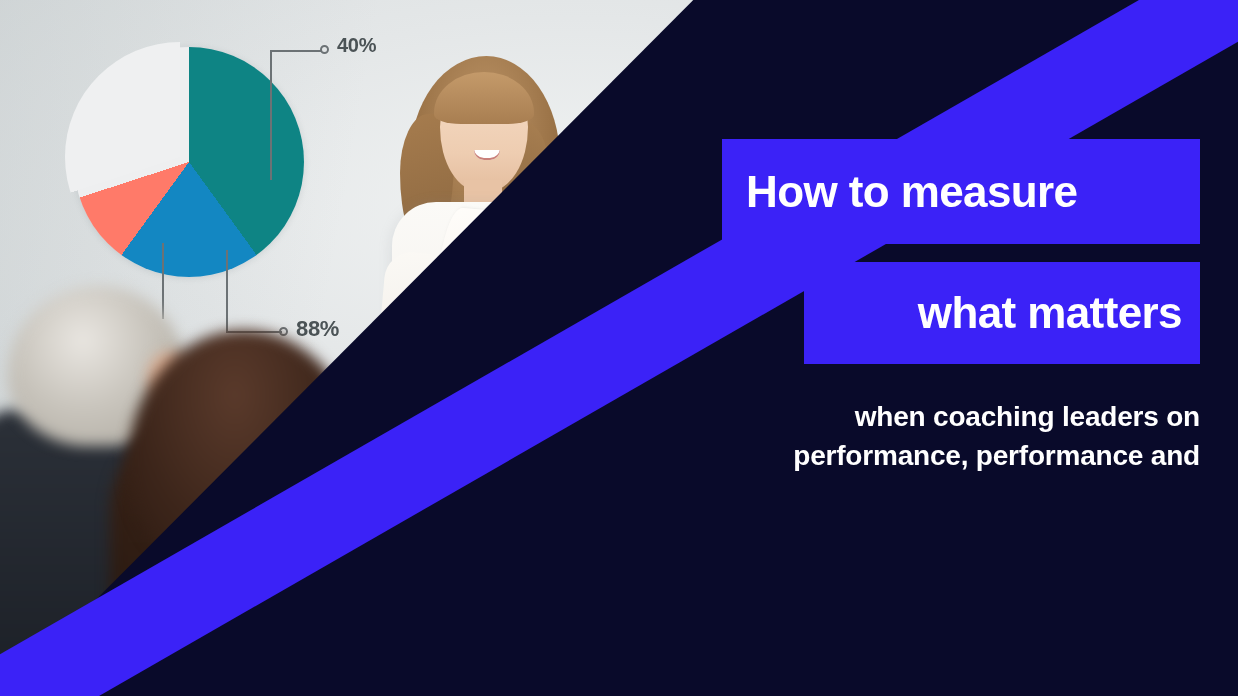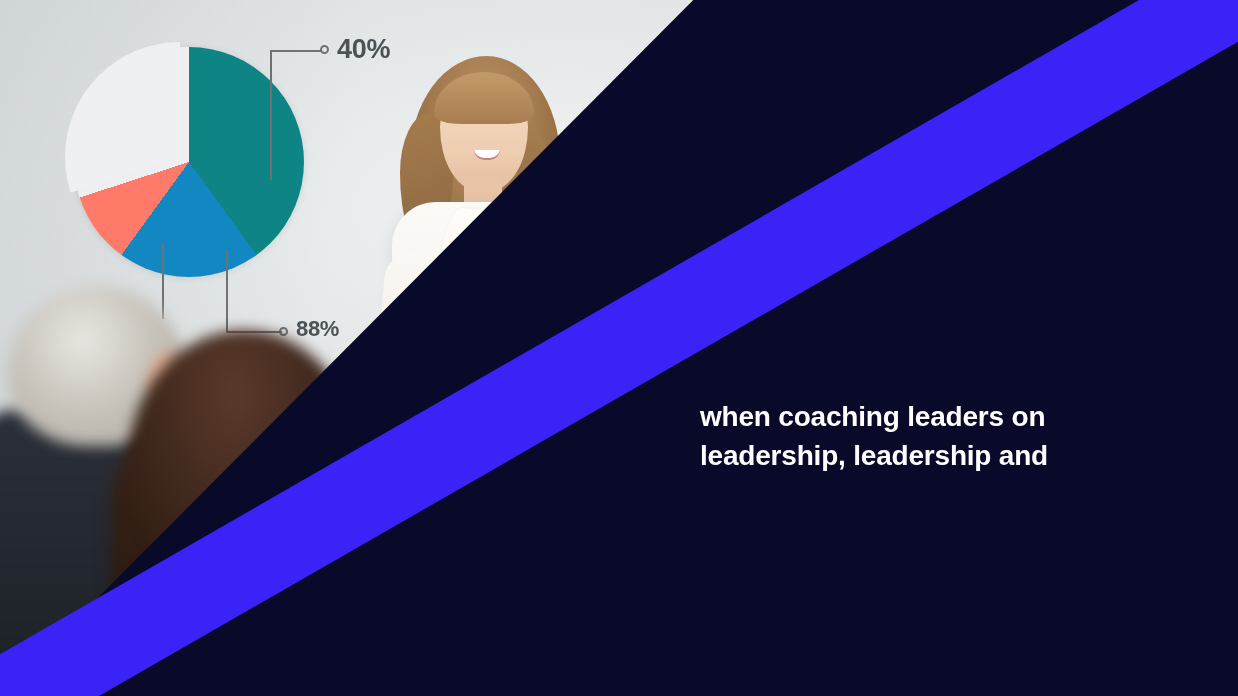--- a/index.html
+++ b/index.html
@@ -56,21 +56,21 @@
   .pie-wedge-light{
     position:absolute; left:-9px; top:-5px; width:230px; height:230px;
     border-radius:50%;
     background:conic-gradient(from 0deg, rgba(0,0,0,0) 0deg 252deg, #eff0f1 252deg 360deg, rgba(0,0,0,0) 360deg);
   }
 
   .leader{ position:absolute; background:#6c7275; }
   .leader-v1{ left:196px; top:3px;  width:2px; height:130px; }
   .leader-h1{ left:196px; top:3px;  width:52px; height:2px; }
   .dot1{ position:absolute; left:246px; top:-2px; width:9px; height:9px; border:2px solid #6c7275; border-radius:50%; background:transparent; }
-  .lbl40{ position:absolute; left:263px; top:-13px; font-size:27px; font-weight:bold; color:#4b5356; letter-spacing:-.3px; }
+  .lbl40{ position:absolute; left:263px; top:-13px; font-size:20px; font-weight:bold; color:#4b5356; letter-spacing:-.3px; }
 
   .leader-v2{ left:88px;  top:196px; width:2px; height:76px; }
   .leader-v3{ left:152px; top:203px; width:2px; height:83px; }
   .leader-h2{ left:152px; top:284px; width:56px; height:2px; }
   .dot2{ position:absolute; left:205px; top:280px; width:9px; height:9px; border:2px solid #6c7275; border-radius:50%; background:transparent; }
   .lbl20{ position:absolute; left:222px; top:269px; font-size:22px; font-weight:bold; color:#4b5356; letter-spacing:-.3px; }
 
   
   .bars-wrap{ position:absolute; left:630px; top:60px; width:330px; height:240px; }
   .gridline{ position:absolute; left:30px; width:300px; height:1px; background:rgba(160,170,172,.35); }
@@ -237,21 +237,21 @@
   }
   .tb1{ left:722px; top:139px; width:478px; height:105px; justify-content:flex-start; padding-left:24px; }
   .tb2{ left:804px; top:262px; width:396px; height:102px; justify-content:flex-end; padding-right:18px; }
   .title-text{
     color:#ffffff; font-size:44px; font-weight:bold;
     letter-spacing:-0.6px; white-space:nowrap; line-height:1;
   }
 
   .subtitle{
     position:absolute; left:700px; top:398px; width:500px;
-    text-align:left; color:#ffffff;
+    text-align:right; color:#ffffff;
     font-size:28px; font-weight:bold; line-height:1.38;
     letter-spacing:-.2px;
   }
 </style>
 </head>
 <body>
 
 <div class="stage">
 
   <div class="photo">
@@ -346,19 +346,25 @@
     <div class="aud aud-m-ear"></div>
     <div class="aud aud-w-body"></div>
     <div class="aud aud-w-skin"></div>
     <div class="aud aud-w-hair"></div>
     <div class="aud aud-w-head"></div>
   </div>
 
   <div class="navy"></div>
   <div class="blue-diag"></div>
 
+  <div class="title-block tb1">
+    <span class="title-text">How to measure</span>
+  </div>
+  <div class="title-block tb2">
+    <span class="title-text">what matters</span>
+  </div>
 
   <div class="subtitle">
     <div>when coaching leaders on</div>
-    <div>leadership, leadership and</div>
+    <div>performance, performance and</div>
   </div>
 
 </div>
 
 </body></html>

